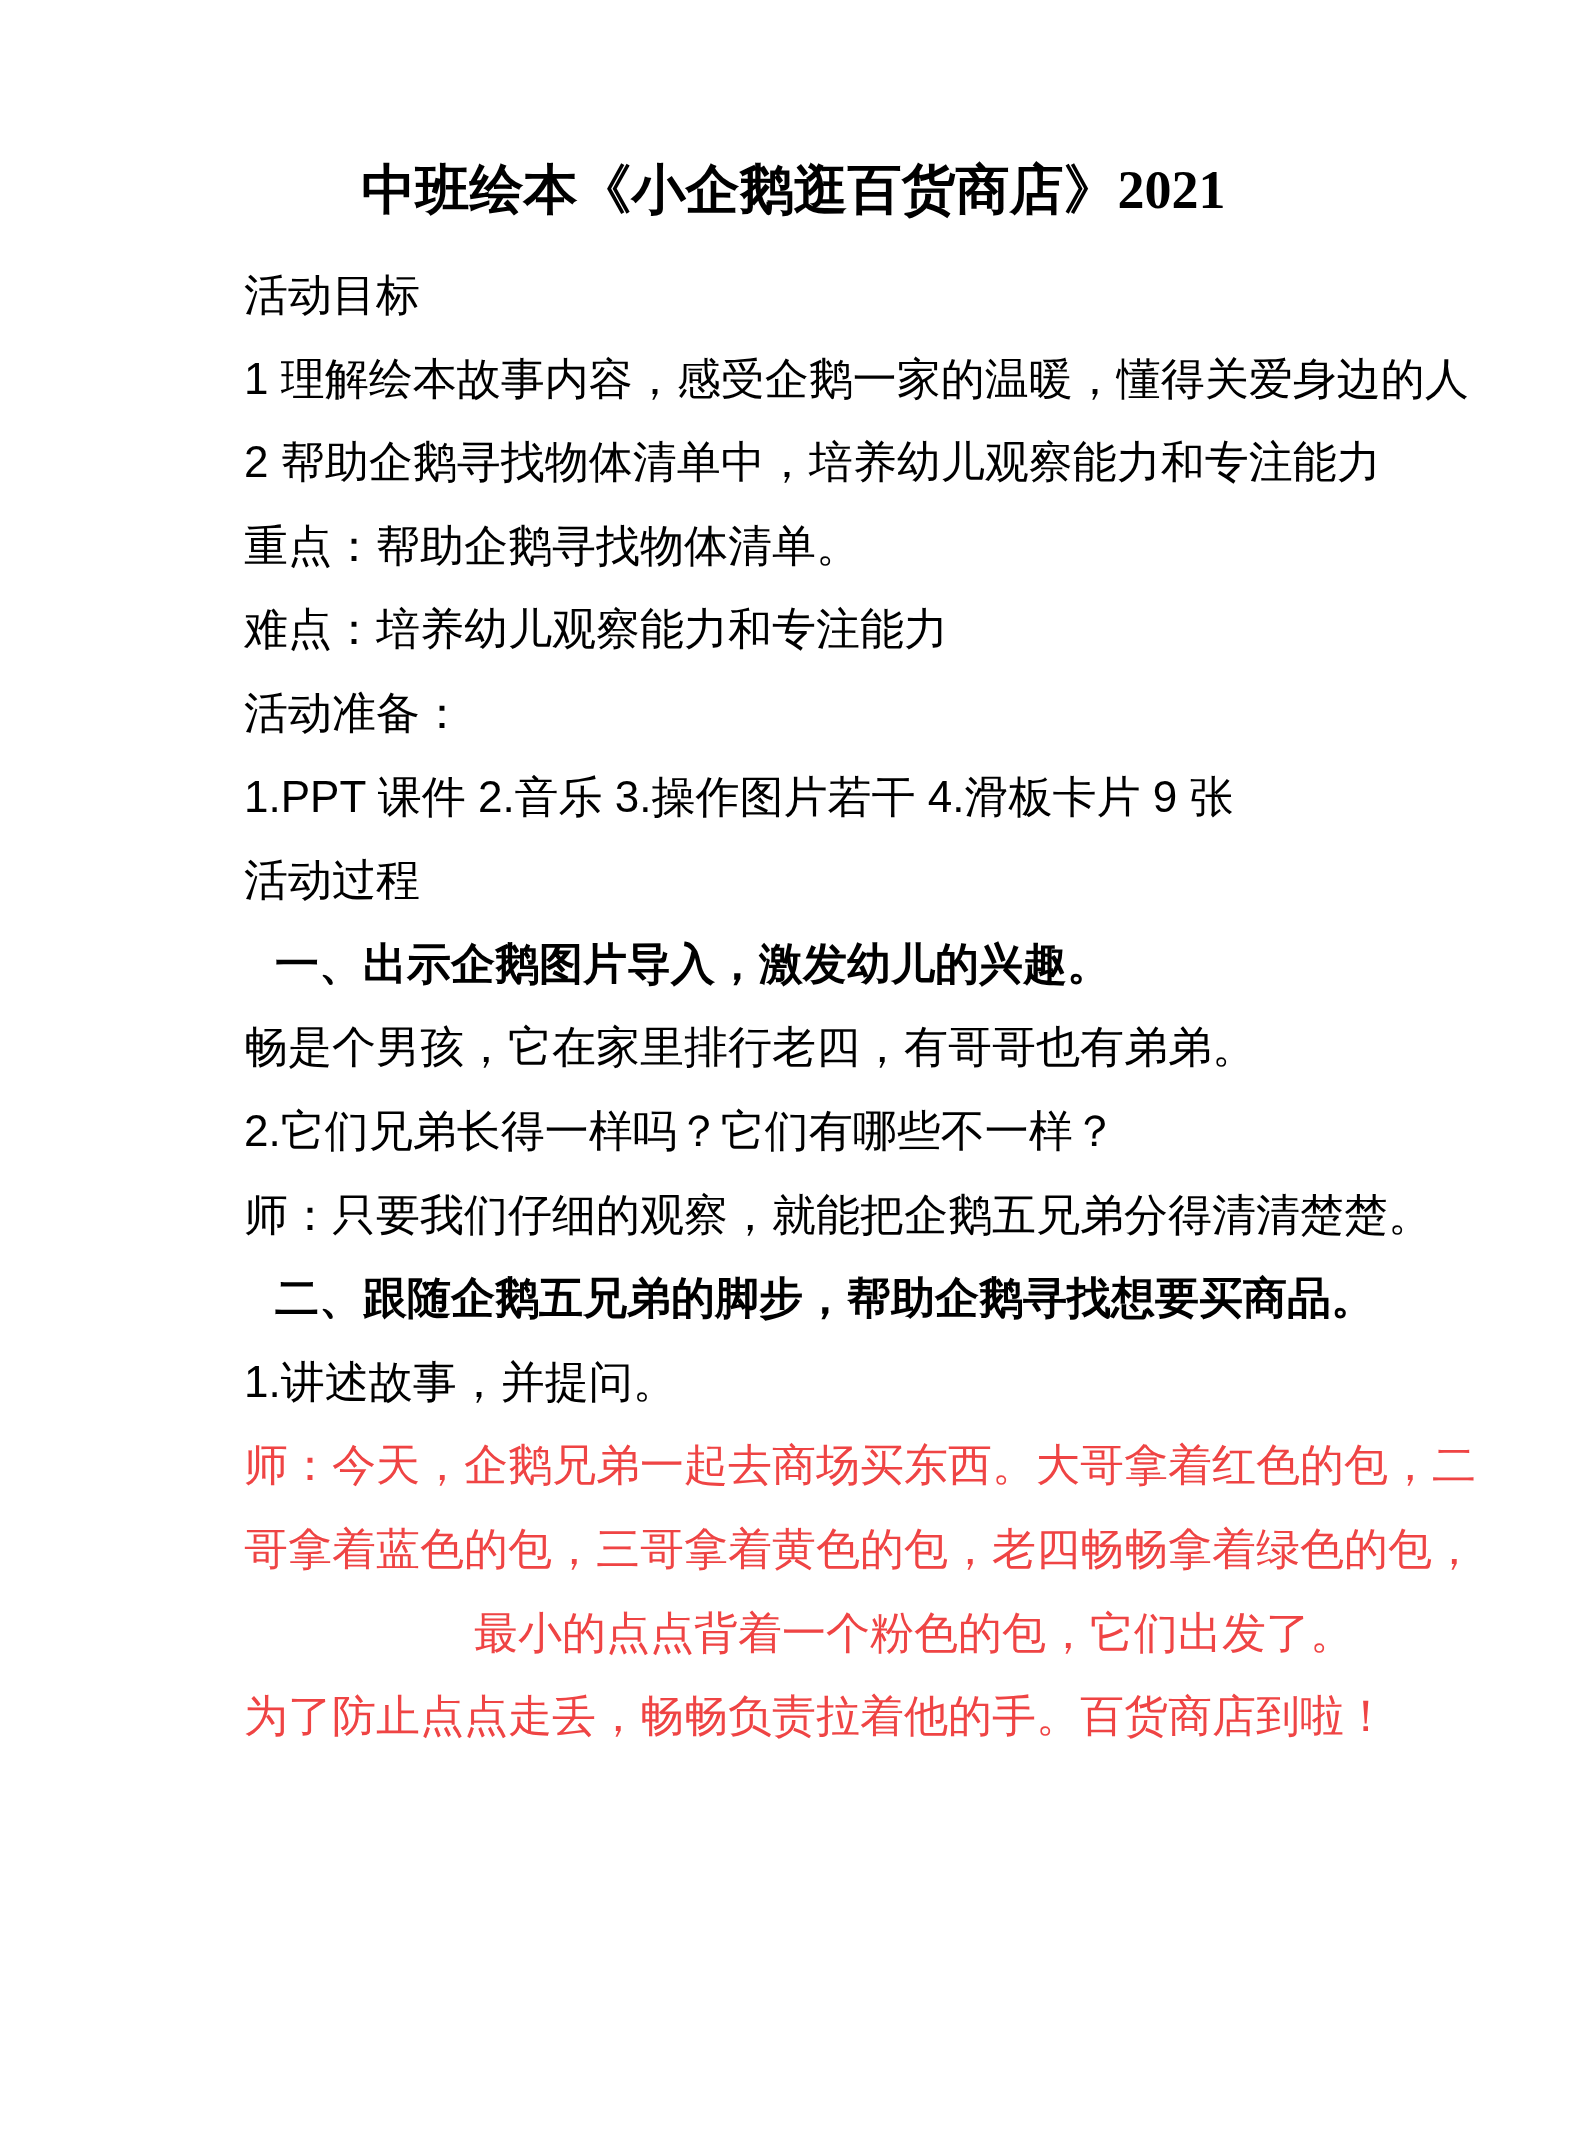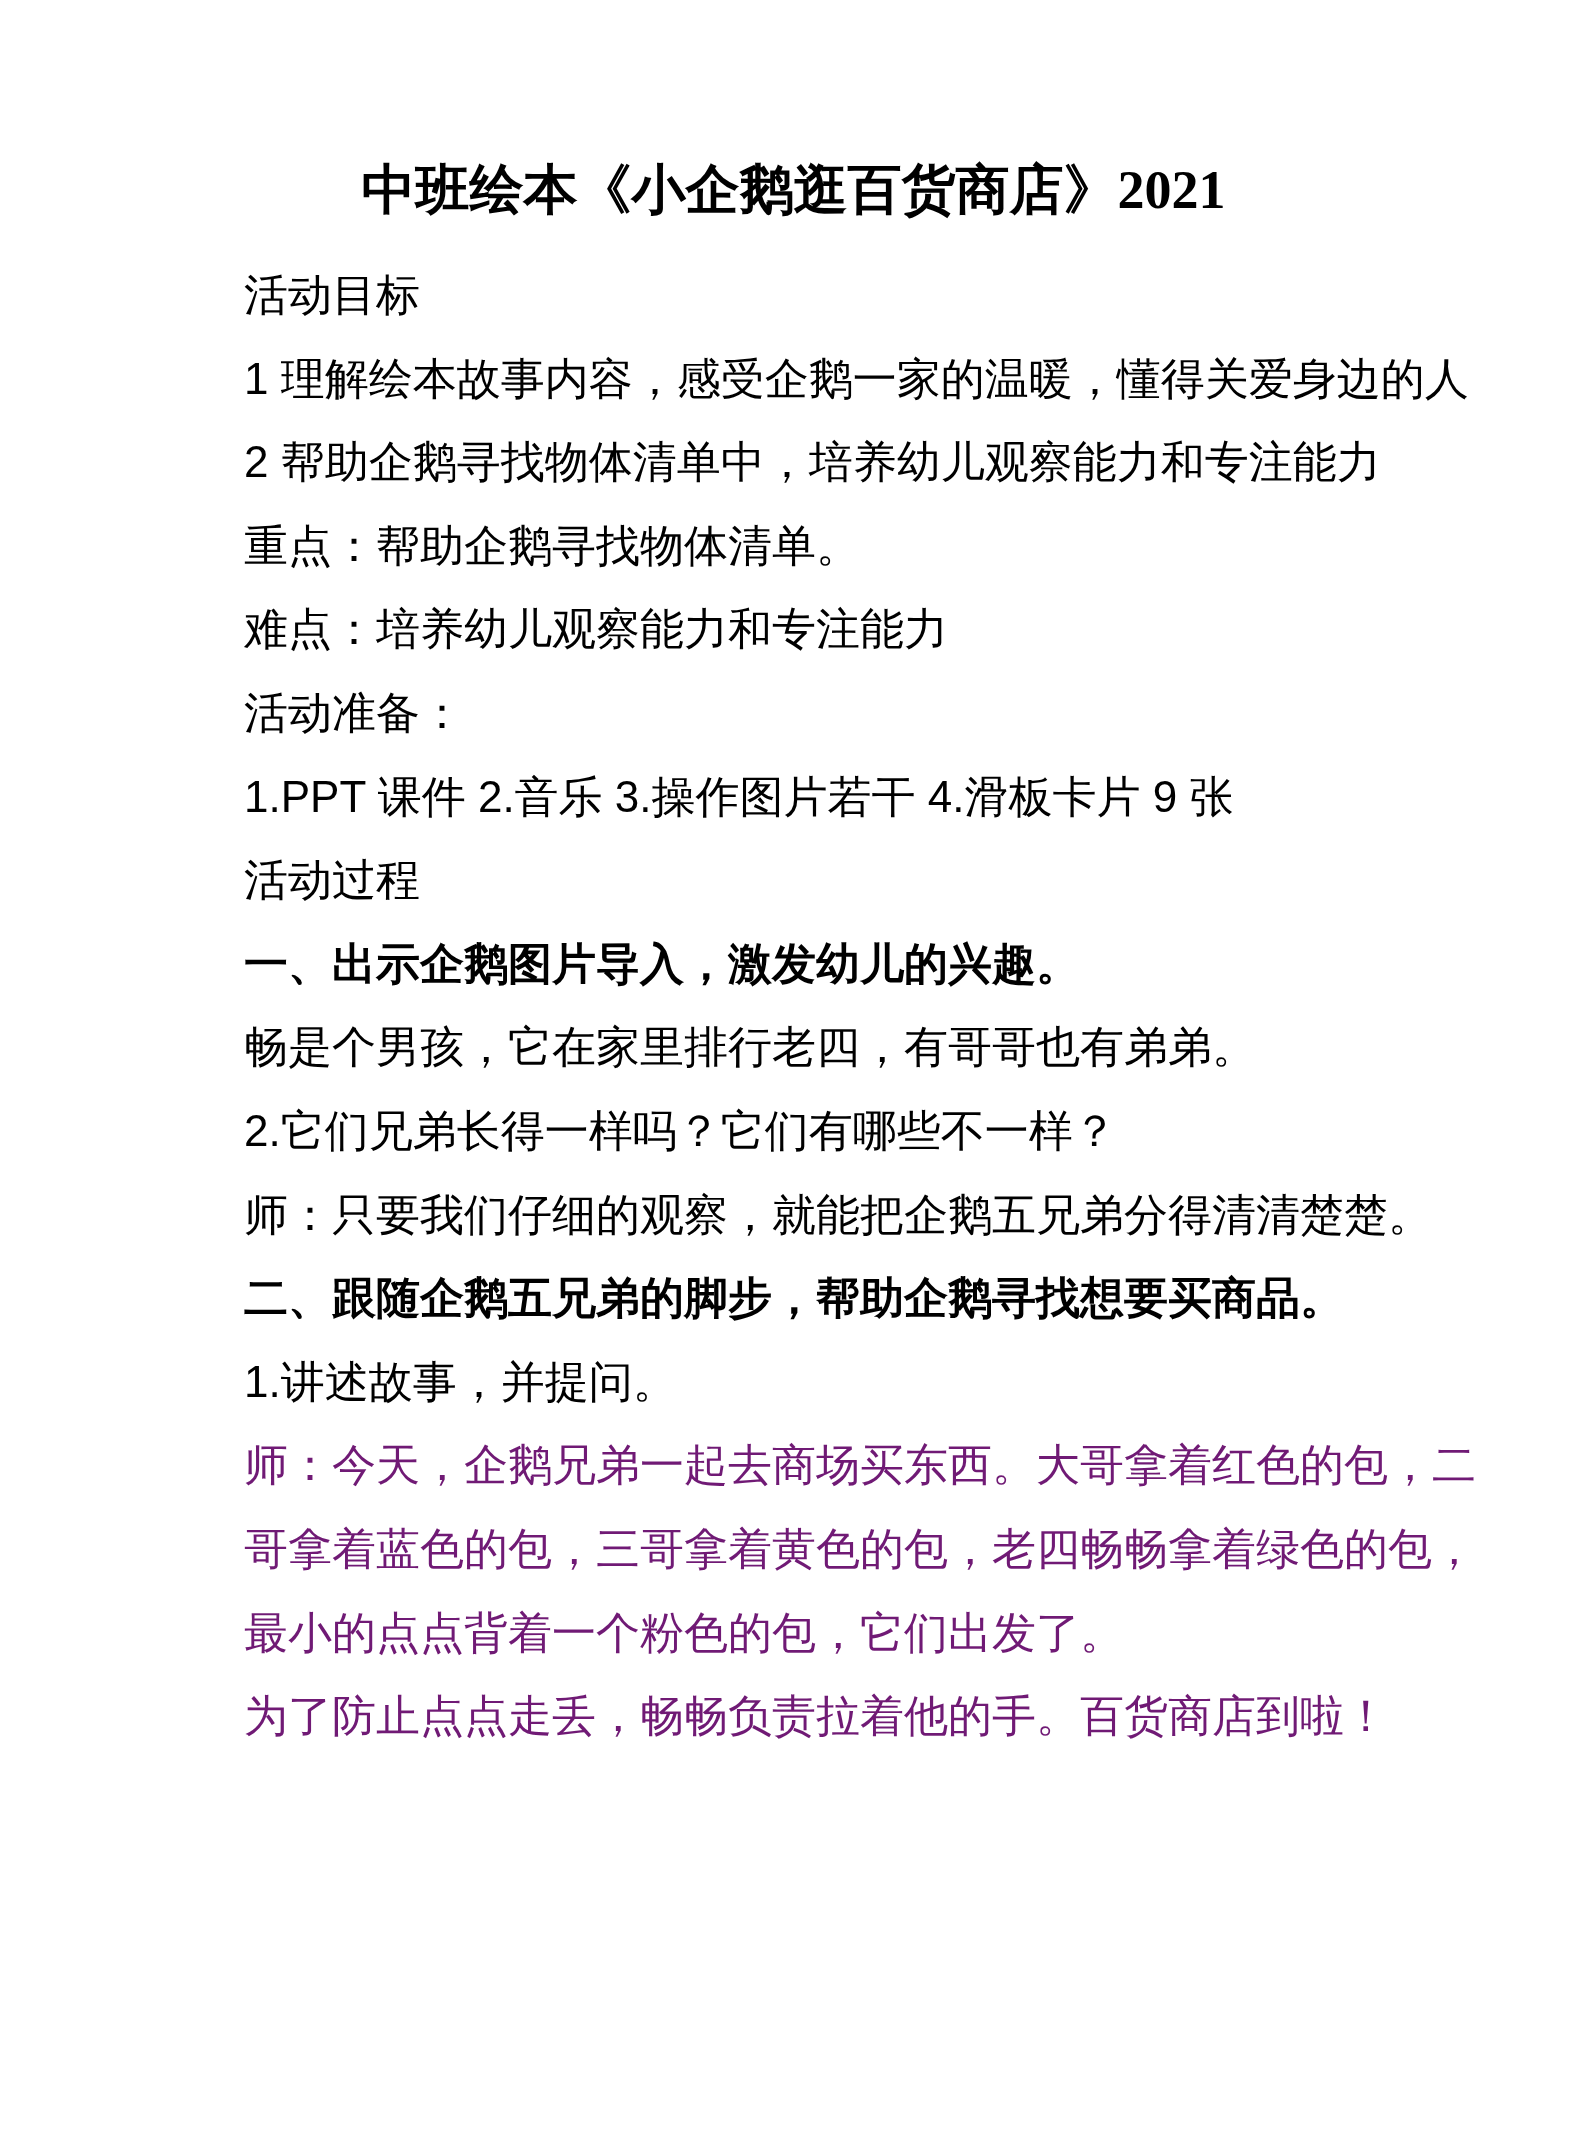--- a/index.html
+++ b/index.html
@@ -45,22 +45,22 @@
       width: 1110px;
     }
     .line {
       height: 83.6px;
       line-height: 83.6px;
       font-size: 44px;
       white-space: nowrap;
       color: #000000;
       font-family: Liberation Sans, sans-serif;
     }
-    .line.heading { font-weight: bold; }
-    .line.gray { color: #701a75; }
+    .line.heading { font-weight: bold; margin-left: 31px; }
+    .line.gray { color: #ef4444; text-align: right; }
   </style>
 </head>
 <body>
 
 <div class="page">
   <div class="title">中班绘本《小企鹅逛百货商店》2021</div>
 
   <div class="body">
     <div class="line">活动目标</div>
     <div class="line">1 理解绘本故事内容，感受企鹅一家的温暖，懂得关爱身边的人</div>

